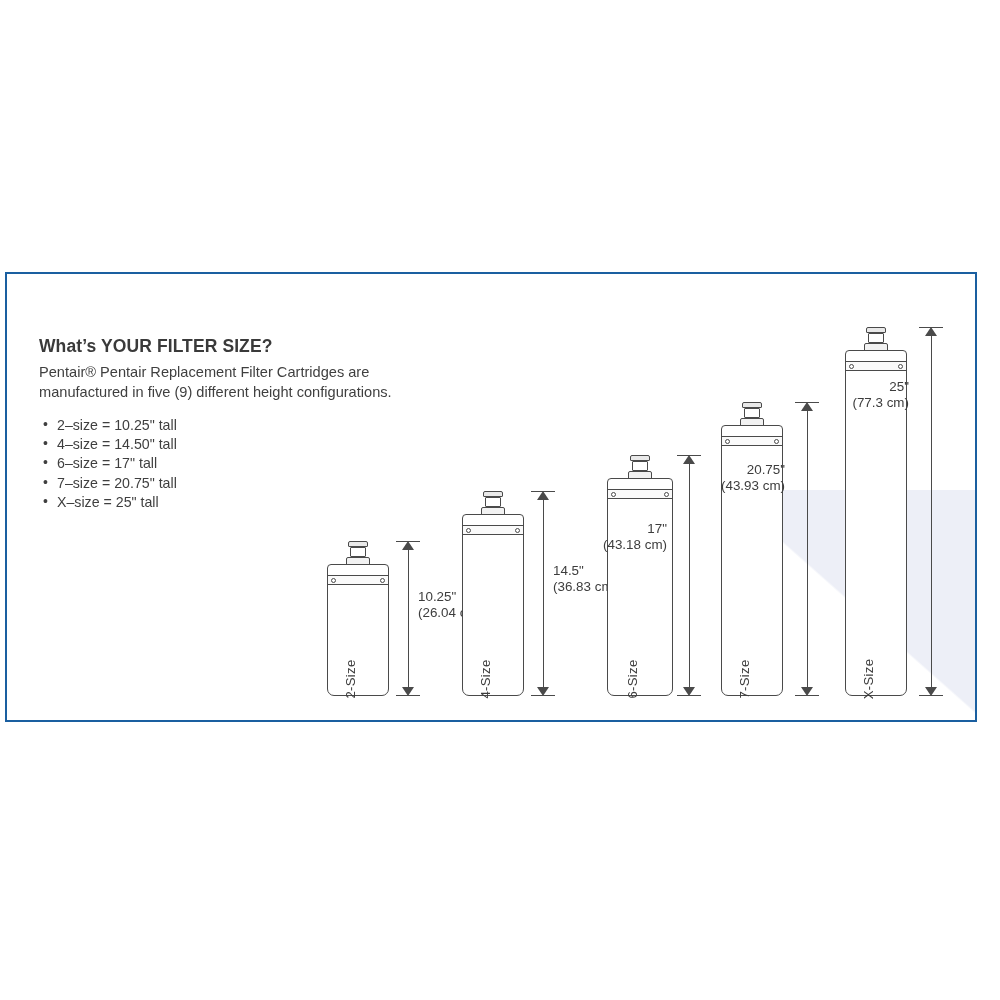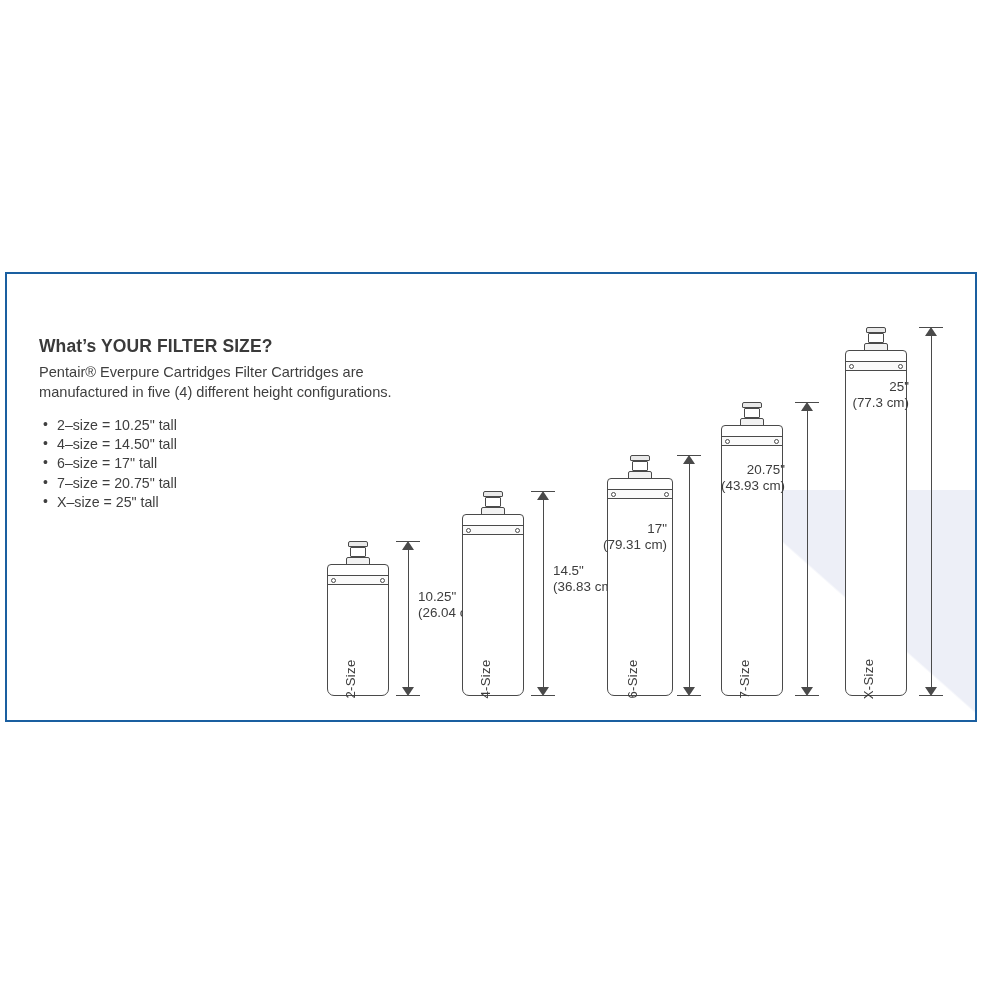--- a/index.html
+++ b/index.html
@@ -213,22 +213,22 @@
   }
 </style>
 </head>
 <body>
 
 <div id="panel">
   <div id="wedge"></div>
 
   <div id="textblock">
     <div id="headline">What’s YOUR FILTER SIZE?</div>
-    <p class="para">Pentair® Everpure Cartridges Filter Cartridges are</p>
-    <p class="para">manufactured in five (4) different height configurations.</p>
+    <p class="para">Pentair® Pentair Replacement Filter Cartridges are</p>
+    <p class="para">manufactured in five (9) different height configurations.</p>
     <ul id="bullets">
       <li>2–size = 10.25" tall</li>
       <li>4–size = 14.50" tall</li>
       <li>6–size = 17" tall</li>
       <li>7–size = 20.75" tall</li>
       <li>X–size = 25" tall</li>
     </ul>
   </div>
 
   <div id="cartridges">
@@ -285,21 +285,21 @@
       </div>
     </div>
     <div class="dim" style="left:676px; bottom:24px; height:241px;">
       <div class="vline" style="top:9px; bottom:9px;"></div>
       <div class="arrow up" style="top:0;"></div>
       <div class="arrow down" style="bottom:0;"></div>
       <div class="tick" style="top:0; left:-6px; width:24px;"></div>
       <div class="tick" style="bottom:0; left:-6px; width:24px;"></div>
       <div class="dimtext stackleft" style="top:66px;">
         <span>17"</span><br>
-        <span>(79.31 cm)</span>
+        <span>(43.18 cm)</span>
       </div>
     </div>
 
     <div class="cart" style="left:714px; bottom:24px; width:62px; height:299px;">
       <div class="cap-lower" style="left:19px; bottom:269px; width:24px; height:9px;"></div>
       <div class="cap-mid" style="left:23px; bottom:278px; width:16px; height:10px;"></div>
       <div class="cap-top" style="left:21px; bottom:288px; width:20px; height:6px;"></div>
       <div class="body" style="width:62px; height:271px;">
         <div class="band" style="top:10px;"></div>
         <div class="vlabel">7-Size</div>

